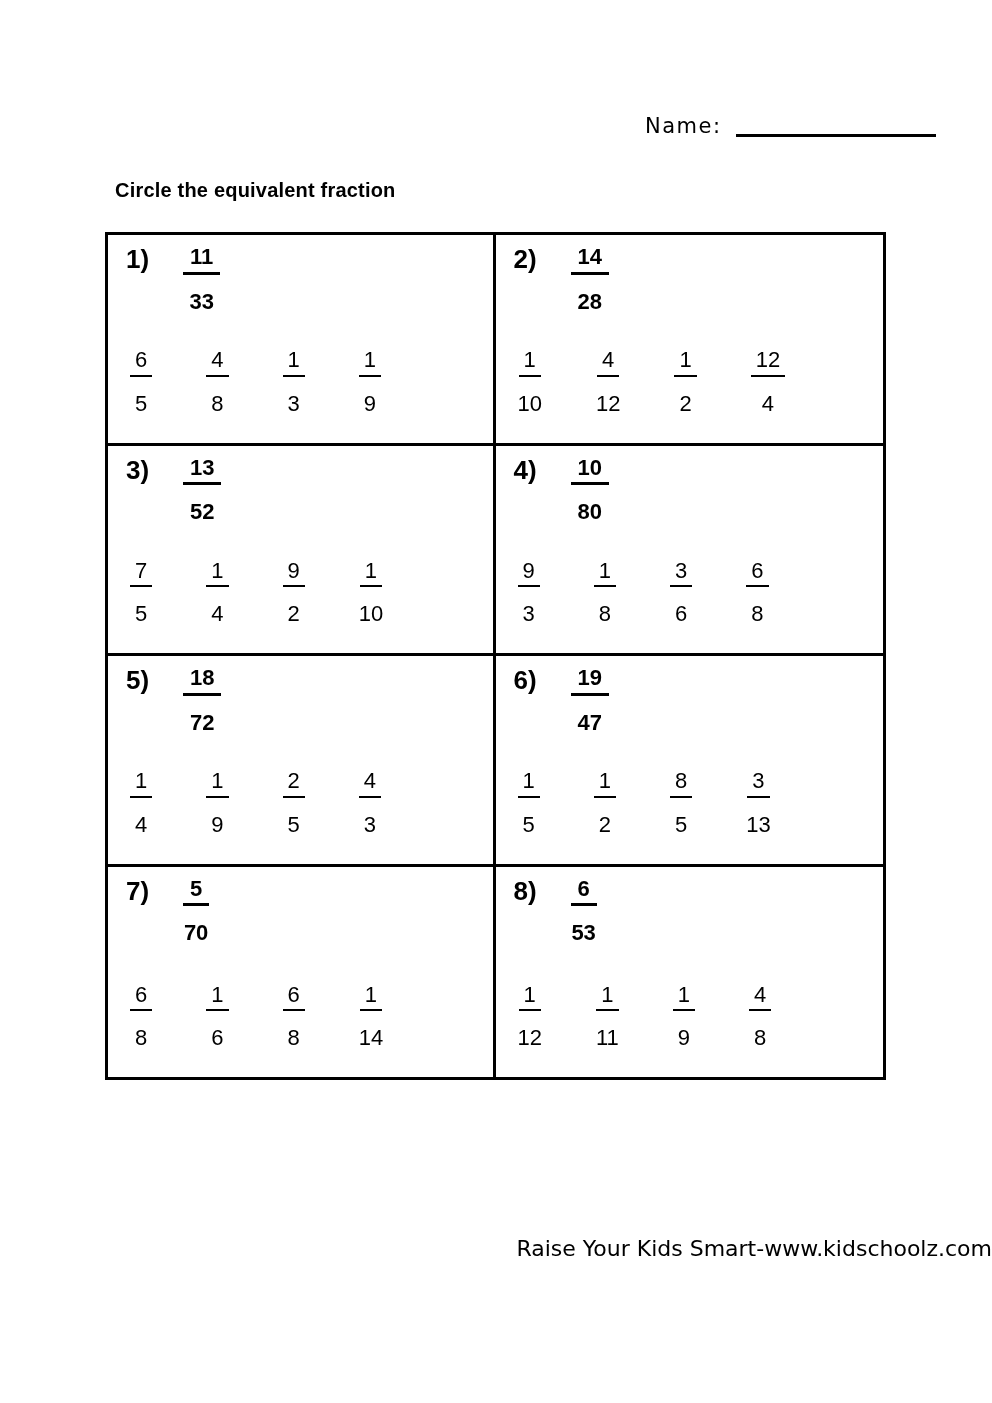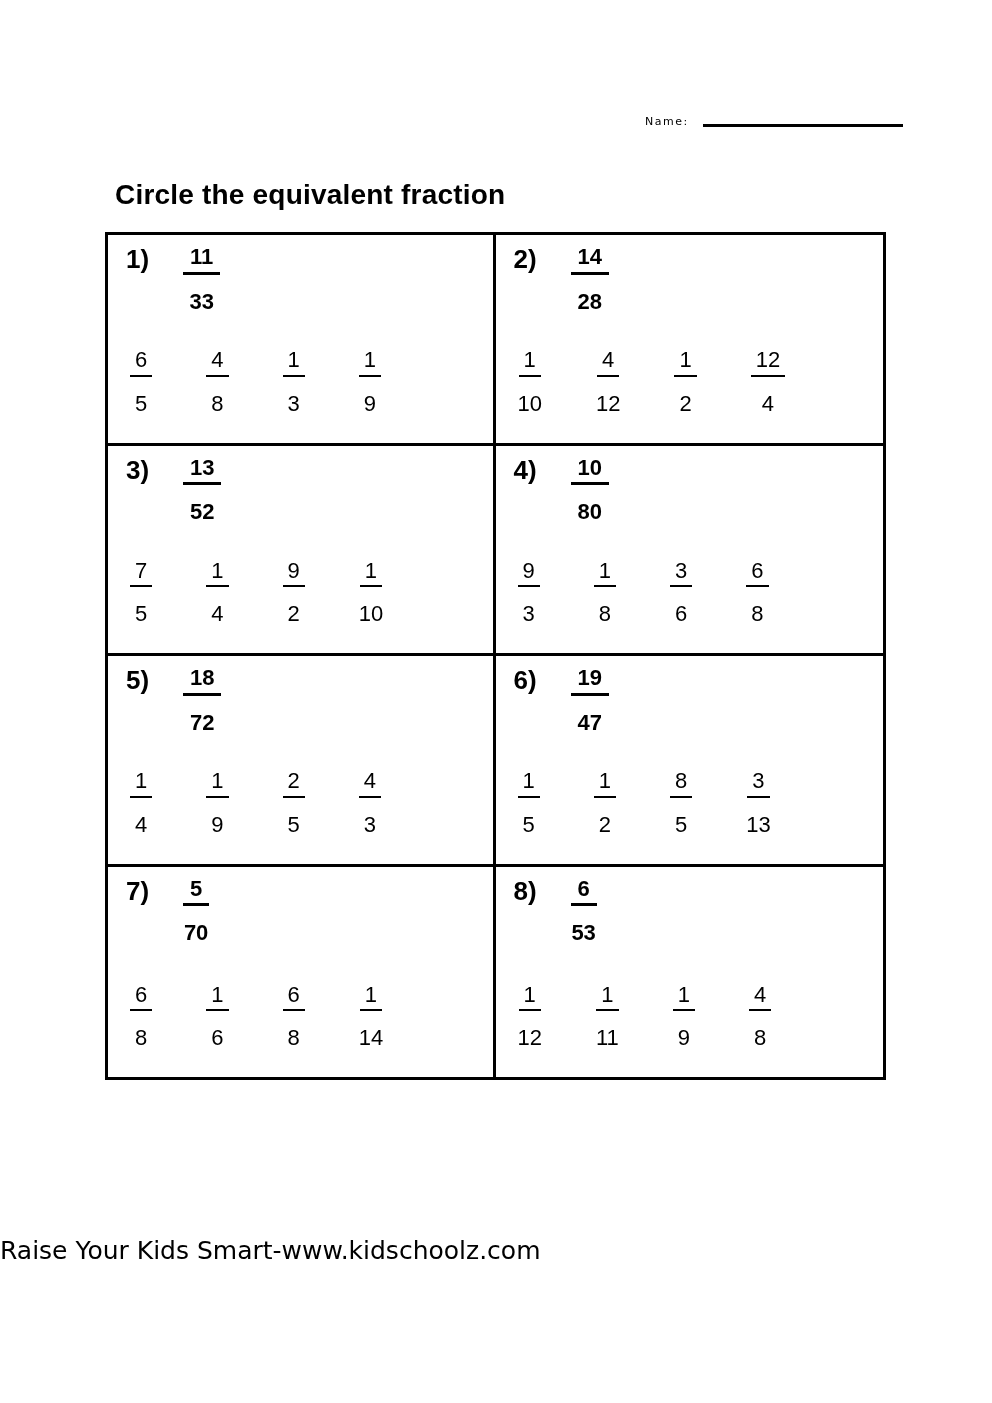--- a/index.html
+++ b/index.html
@@ -4,25 +4,25 @@
 <style>
   html, body { margin:0; padding:0; background:#ffffff; }
   body {
     width:992px; height:1403px; position:relative;
     font-family:"Liberation Sans", sans-serif; color:#000;
     overflow:hidden;
   }
 
   
   .name-row { position:absolute; top:116px; left:645px; display:flex; align-items:flex-end; }
-  .name-label { font-family:"DejaVu Sans", sans-serif; font-size:11px; letter-spacing:1.5px; line-height:1; padding-bottom:2px; }
+  .name-label { font-family:"DejaVu Sans", sans-serif; font-size:21px; letter-spacing:1.5px; line-height:1; padding-bottom:2px; }
   .name-line { display:inline-block; width:200px; height:0; border-bottom:3px solid #000; margin-left:14px; margin-bottom:2px; }
 
   
-  .title { position:absolute; top:179px; left:115px; margin:0; font-size:28px; font-weight:bold; letter-spacing:0.2px; }
+  .title { position:absolute; top:179px; left:115px; margin:0; font-size:20px; font-weight:bold; letter-spacing:0.2px; }
 
   
   .grid {
     position:absolute; top:232px; left:105px; width:781px; height:848px;
     display:grid; grid-template-columns:1fr 1fr; grid-template-rows:repeat(4, 1fr);
     border:3px solid #000; box-sizing:border-box;
   }
   .cell {
     box-sizing:border-box;
     border-right:3px solid #000; border-bottom:3px solid #000;
@@ -41,21 +41,21 @@
 
   .q-frac { font-weight:bold; }
   .q-frac .num { border-bottom-width:3.5px; padding:0 7px 2px; }
 
   .options { display:flex; gap:54px; padding-left:4px; }
   .options .frac { cursor:pointer; }
 
   
   .footer {
     position:absolute; top:1236px; left:0; width:100%;
-    text-align:left; font-family:"DejaVu Sans", sans-serif; font-size:25px;
+    text-align:right; font-family:"DejaVu Sans", sans-serif; font-size:22px;
   }
 </style>
 </head>
 <body>
 
 <div class="name-row">
   <span class="name-label">Name:</span>
   <span class="name-line"></span>
 </div>
 

